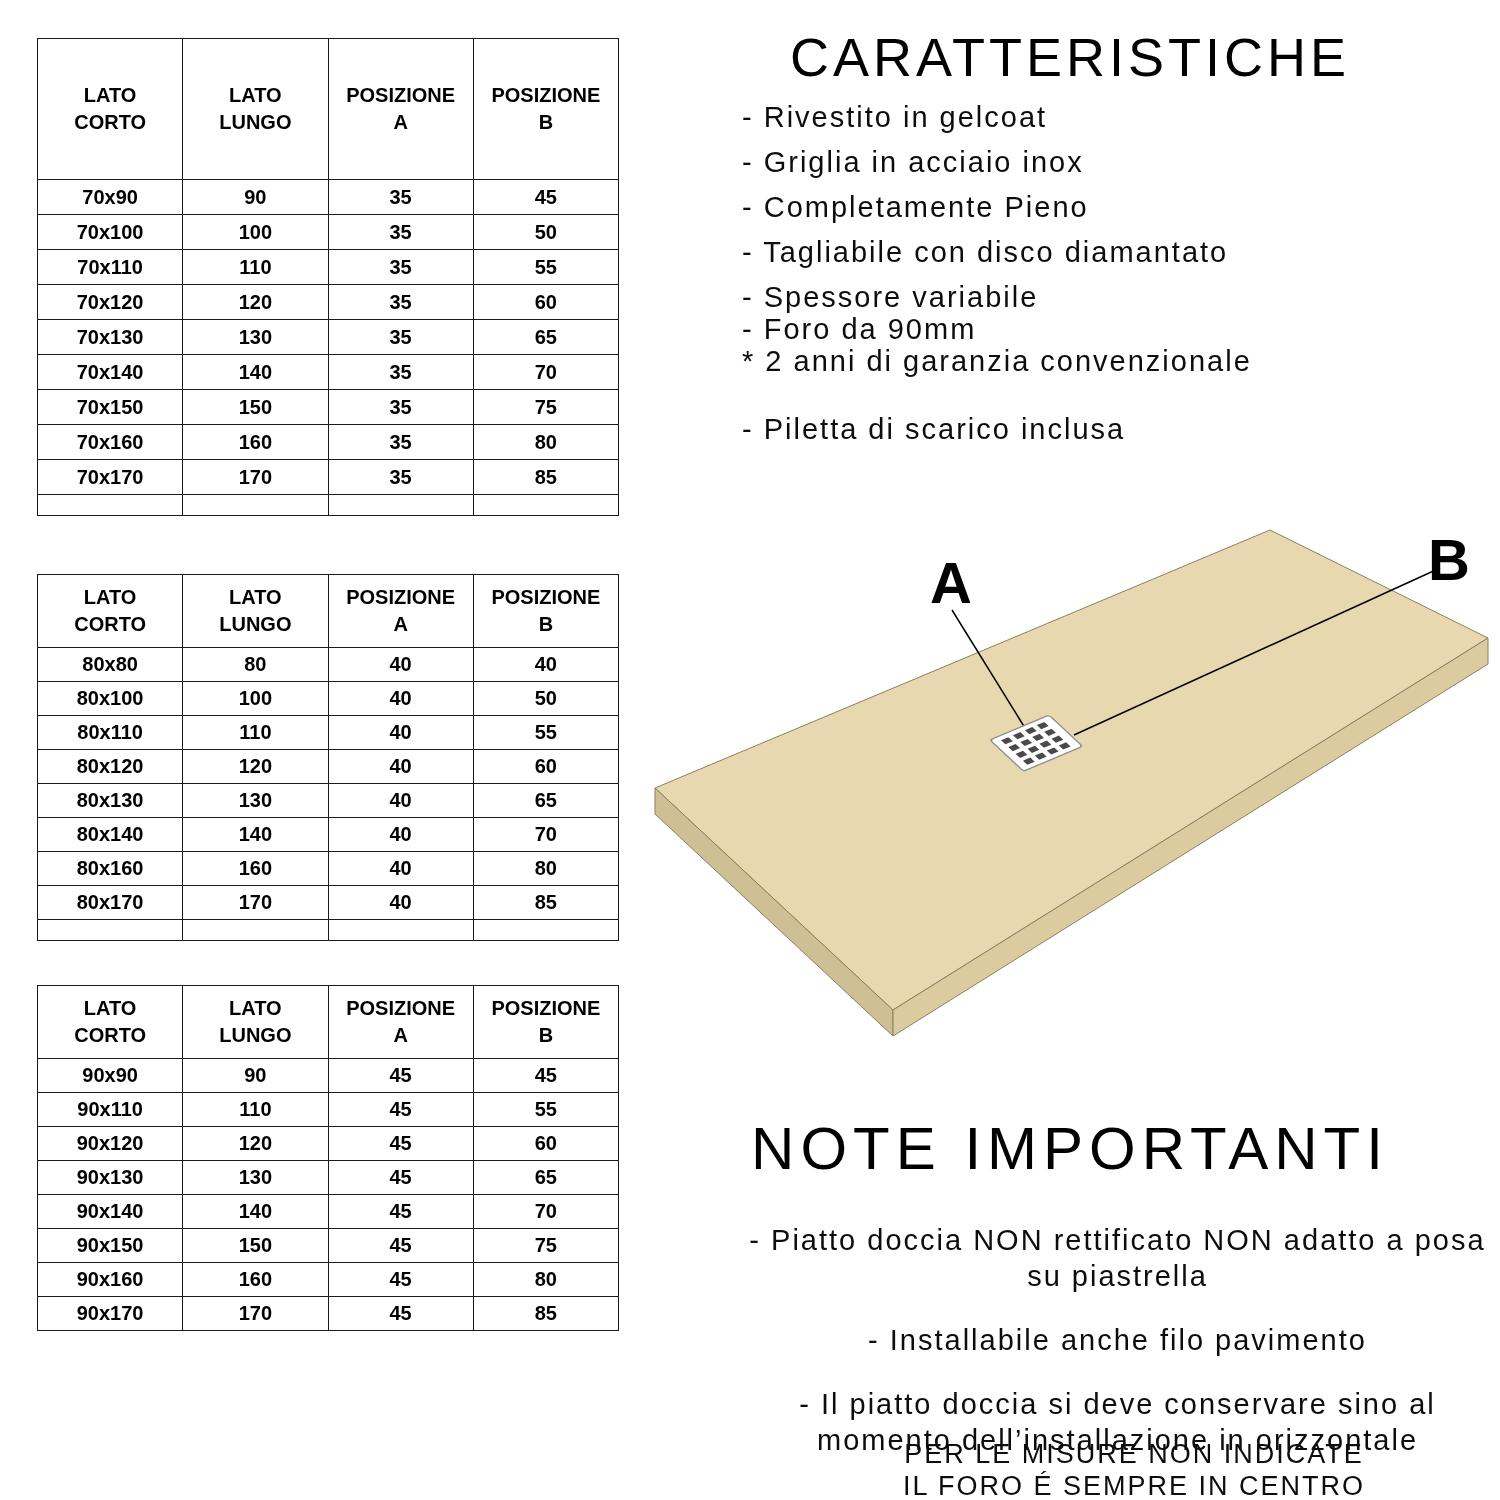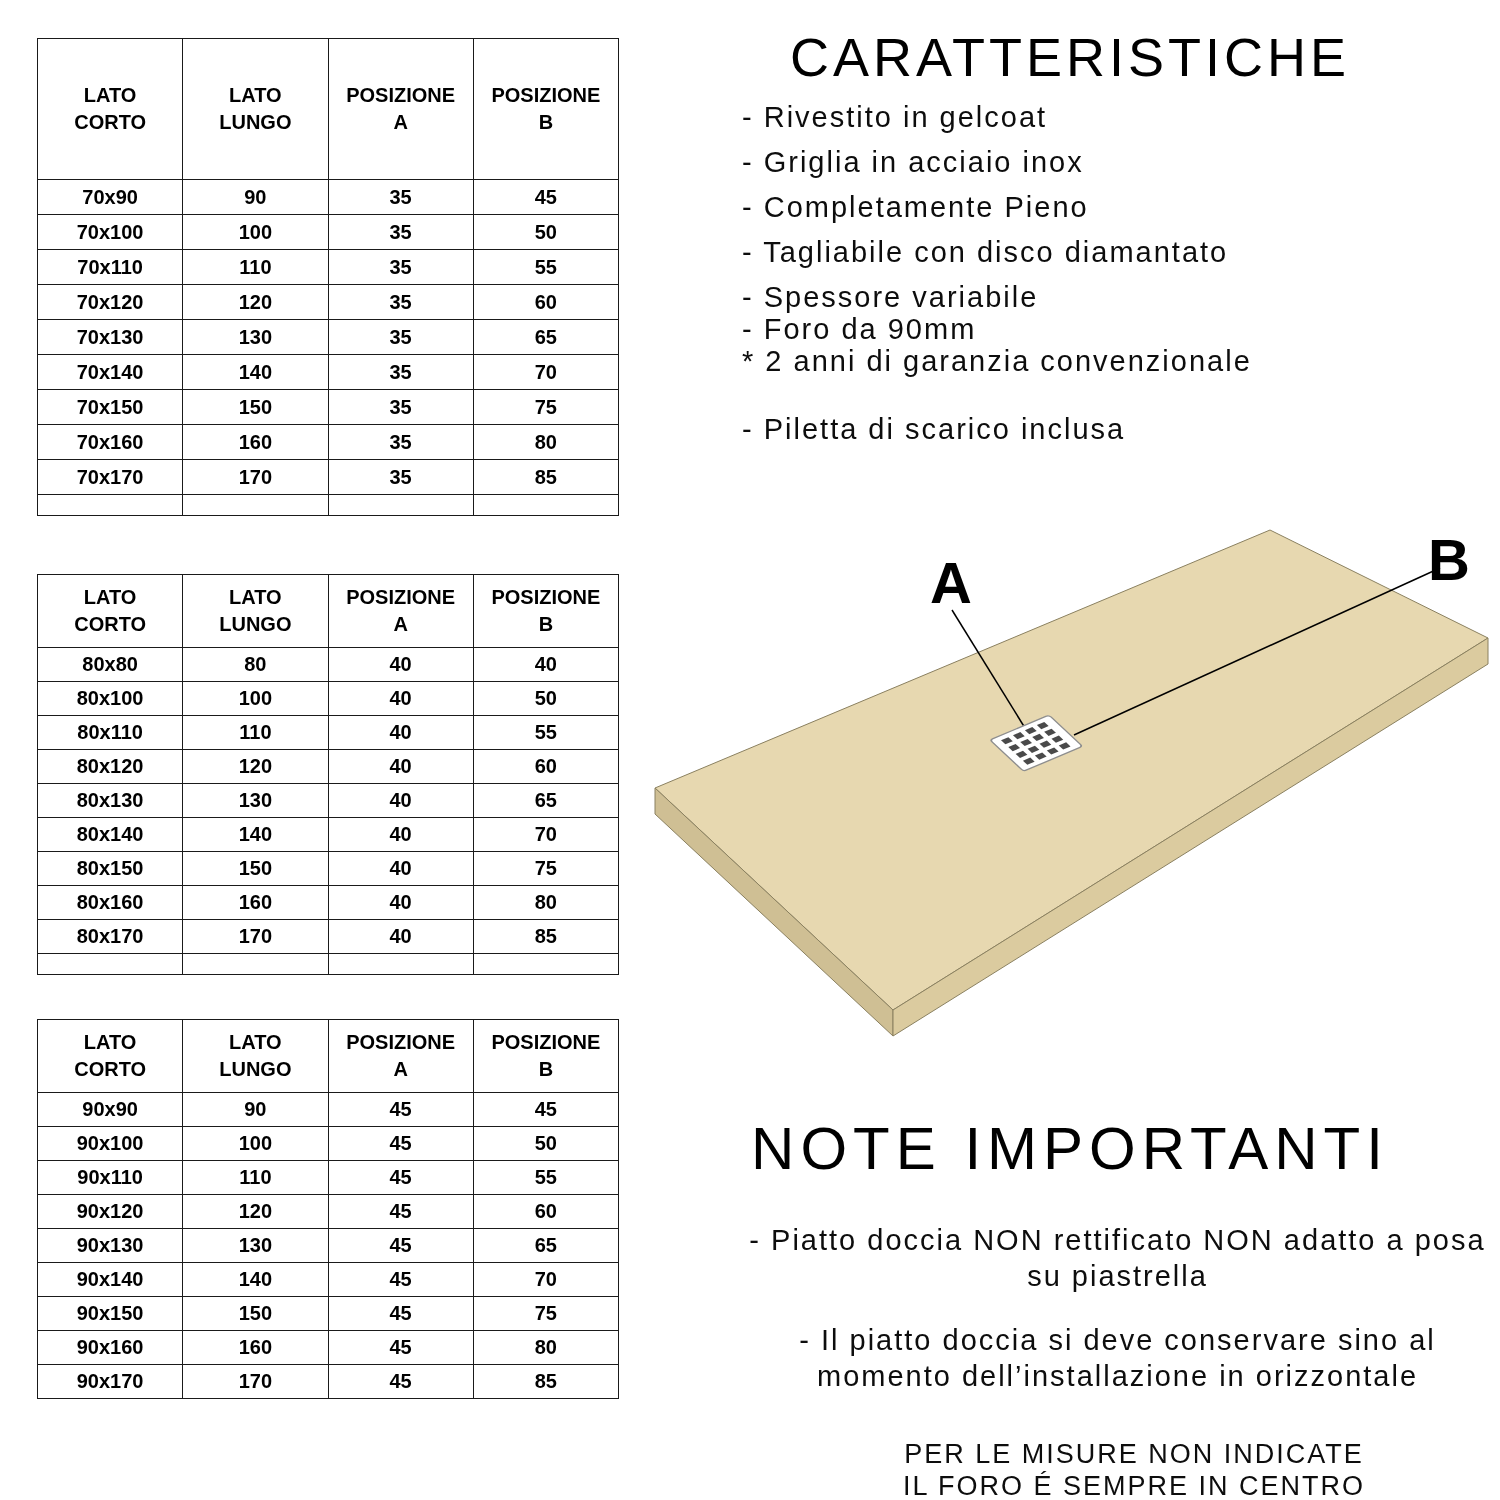--- a/index.html
+++ b/index.html
@@ -178,26 +178,20 @@
             <td>40</td>
             <td>65</td>
           </tr>
           <tr>
             <td>80x140</td>
             <td>140</td>
             <td>40</td>
             <td>70</td>
           </tr>
           <tr>
-            <td>80x150</td>
-            <td>150</td>
-            <td>40</td>
-            <td>75</td>
-          </tr>
-          <tr>
             <td>80x160</td>
             <td>160</td>
             <td>40</td>
             <td>80</td>
           </tr>
           <tr>
             <td>80x170</td>
             <td>170</td>
             <td>40</td>
             <td>85</td>
@@ -222,26 +216,20 @@
             <th>POSIZIONE
 B</th>
           </tr>
         </thead>
         <tbody>
           <tr>
             <td>90x90</td>
             <td>90</td>
             <td>45</td>
             <td>45</td>
-          </tr>
-          <tr>
-            <td>90x100</td>
-            <td>100</td>
-            <td>45</td>
-            <td>50</td>
           </tr>
           <tr>
             <td>90x110</td>
             <td>110</td>
             <td>45</td>
             <td>55</td>
           </tr>
           <tr>
             <td>90x120</td>
             <td>120</td>
@@ -331,20 +319,21 @@
     </g>
 
     <text class="label" x="290" y="105">A</text>
     <text class="label" x="788" y="82">B</text>
   </svg>
 
   <h2 class="note-title">NOTE IMPORTANTI</h2>
 
   <div class="note-list">
       <div class="nota-item">- Piatto doccia NON rettificato NON adatto a posa su piastrella</div>
+      <div class="nota-item">- Installabile anche filo pavimento</div>
       <div class="nota-item">- Il piatto doccia si deve conservare sino al momento dell’installazione in orizzontale</div>
     </div>
 
   <div class="note-footer">
       <div class="footer-line">PER LE MISURE NON INDICATE</div>
       <div class="footer-line">IL FORO É SEMPRE IN CENTRO</div>
     </div>
 
 </div>
 

